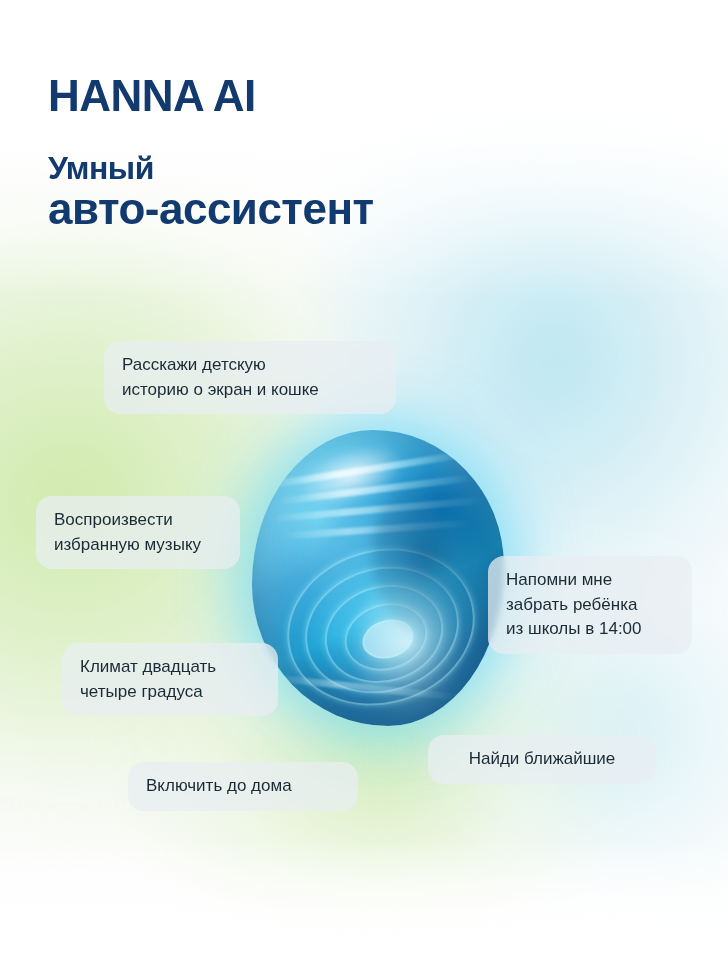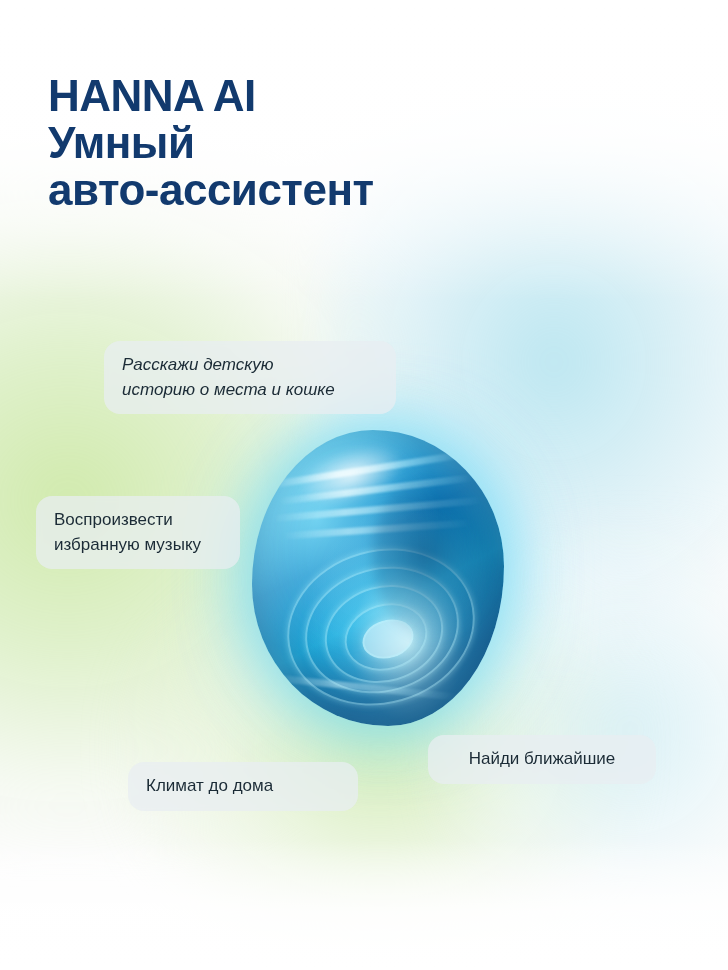--- a/index.html
+++ b/index.html
@@ -108,21 +108,21 @@
     z-index: 8;
   }
   .headline .line {
     color: #123a6e;
     font-weight: 700;
     letter-spacing: -0.5px;
     line-height: 1.07;
     white-space: nowrap;
   }
   .headline .line1 { font-size: 44px; }
-  .headline .line2 { font-size: 44px; }
+  .headline .line2 { font-size: 32px; margin-top: 32px; }
   .headline .line3 { font-size: 44px; text-align: right; }
 
   
   .orb-wrap {
     position: absolute;
     left: 252px;
     top: 430px;
     width: 252px;
     height: 296px;
     z-index: 4;
@@ -210,21 +210,21 @@
     background: rgba(232, 238, 241, 0.74);
     color: #1b2b36;
     font-size: 17px;
     line-height: 1.45;
     padding: 12px 18px;
     box-sizing: border-box;
     backdrop-filter: blur(3px);
   }
   .bubble span { display: block; white-space: nowrap; }
 
-  #bubble-story     { left: 104px; top: 341px; width: 292px; font-style: italic; }
+  #bubble-story     { left: 104px; top: 341px; width: 292px; }
   #bubble-screen    { left: 460px; top: 408px; width: 198px; }
   #bubble-music     { left: 36px;  top: 496px; width: 204px; }
   #bubble-reminder  { left: 488px; top: 556px; width: 204px; }
   #bubble-climate   { left: 62px;  top: 643px; width: 216px; }
   #bubble-route     { left: 128px; top: 762px; width: 230px; }
   #bubble-places    { left: 428px; top: 735px; width: 228px; text-align: center; }
 </style>
 </head>
 <body>
 
@@ -257,32 +257,41 @@
       <div class="ripple r3"></div>
       <div class="ripple r4"></div>
       <div class="ripple r5"></div>
       <div class="dark"></div>
       <div class="shine"></div>
     </div>
   </div>
 
   <div class="bubble" id="bubble-story">
     <span>Расскажи детскую</span>
-    <span>историю о места и кошке</span>
+    <span>историю о экран и кошке</span>
   </div>
 
 
   <div class="bubble" id="bubble-music">
     <span>Воспроизвести</span>
     <span>избранную музыку</span>
   </div>
 
-
+  <div class="bubble" id="bubble-reminder">
+    <span>Напомни мне</span>
+    <span>забрать ребёнка</span>
+    <span>из школы в 14:00</span>
+  </div>
+
+  <div class="bubble" id="bubble-climate">
+    <span>Климат двадцать</span>
+    <span>четыре градуса</span>
+  </div>
 
   <div class="bubble" id="bubble-route">
-    <span>Климат до дома</span>
+    <span>Включить до дома</span>
   </div>
 
   <div class="bubble" id="bubble-places">
     <span>Найди ближайшие</span>
   </div>
 
 </div>
 
 </body></html>

